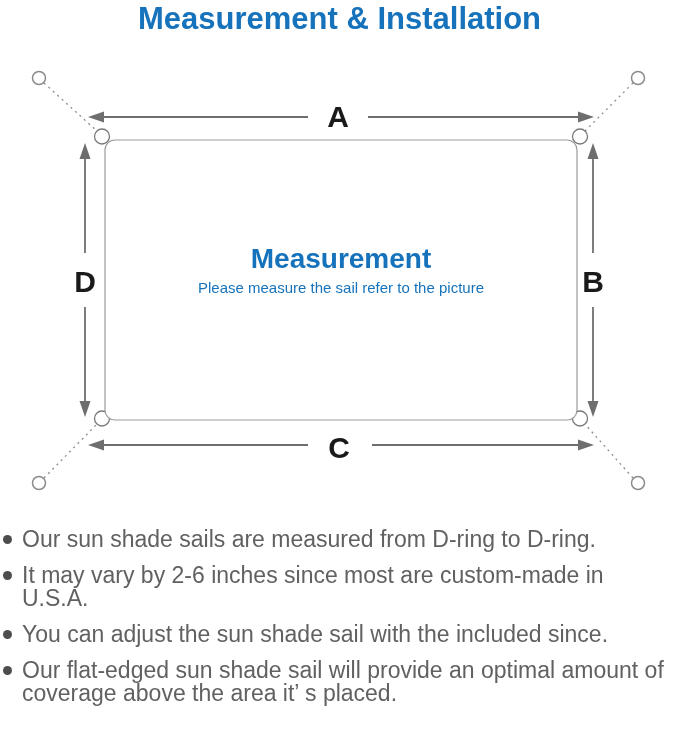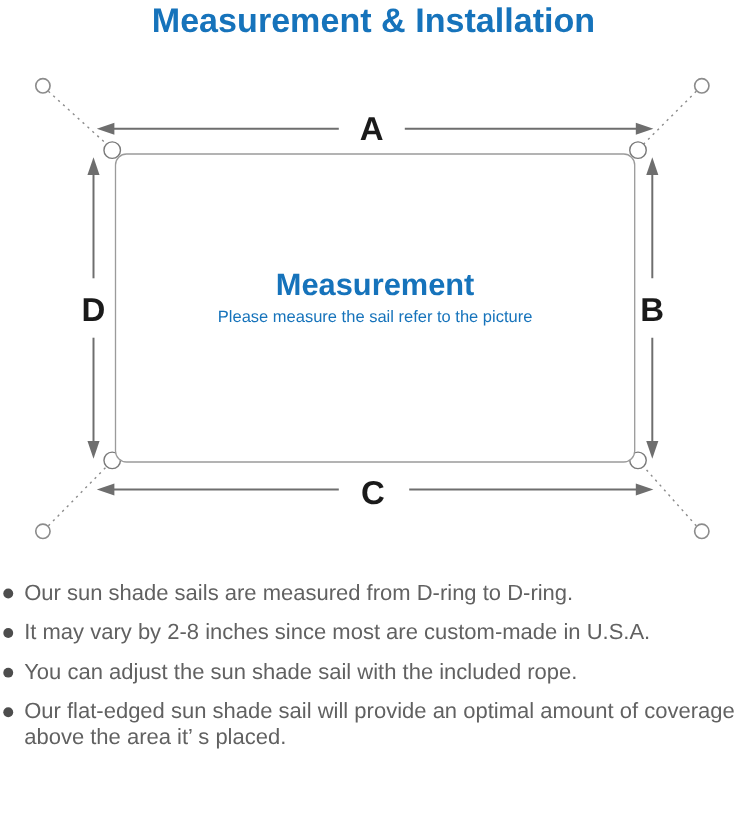--- a/index.html
+++ b/index.html
@@ -56,21 +56,21 @@
     left: 3px;
     right: 6px;
     margin: 0;
     padding: 0;
     list-style: none;
   }
   .notes-list li {
     display: flex;
     gap: 10px;
     margin: 0 0 13px 0;
-    font-size: 20px;
+    font-size: 23px;
     line-height: 23px;
     color: #616161;
   }
   .bullet-dot {
     flex: 0 0 auto;
     width: 9px;
     height: 9px;
     margin-top: 7px;
     border-radius: 50%;
     background: #4d4d4d;
@@ -138,25 +138,25 @@
     <text class="center-sub" x="341" y="238">Please measure the sail refer to the picture</text>
   </svg>
 
   <ul class="notes-list">
     <li>
       <span class="bullet-dot"></span>
       <span>Our sun shade sails are measured from D-ring to D-ring.</span>
     </li>
     <li>
       <span class="bullet-dot"></span>
-      <span>It may vary by 2-8 inches since most are custom-made in U.S.A.</span>
+      <span>It may vary by 2-6 inches since most are custom-made in U.S.A.</span>
     </li>
     <li>
       <span class="bullet-dot"></span>
-      <span>You can adjust the sun shade sail with the included rope.</span>
+      <span>You can adjust the sun shade sail with the included since.</span>
     </li>
     <li>
       <span class="bullet-dot"></span>
       <span>Our flat-edged sun shade sail will provide an optimal amount of coverage above the area it’ s placed.</span>
     </li>
   </ul>
 
 </div>
 
 </body></html>

